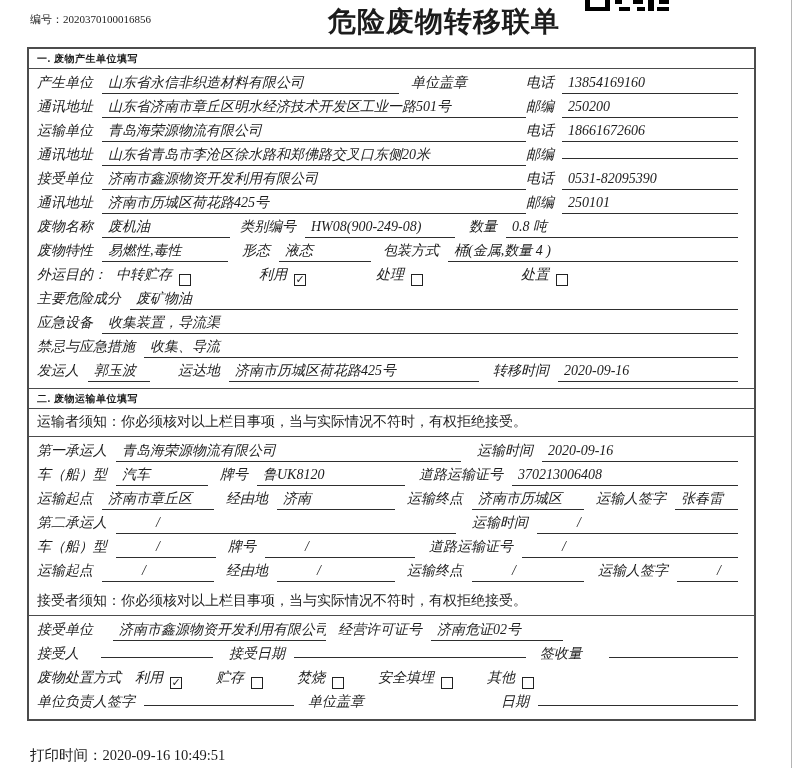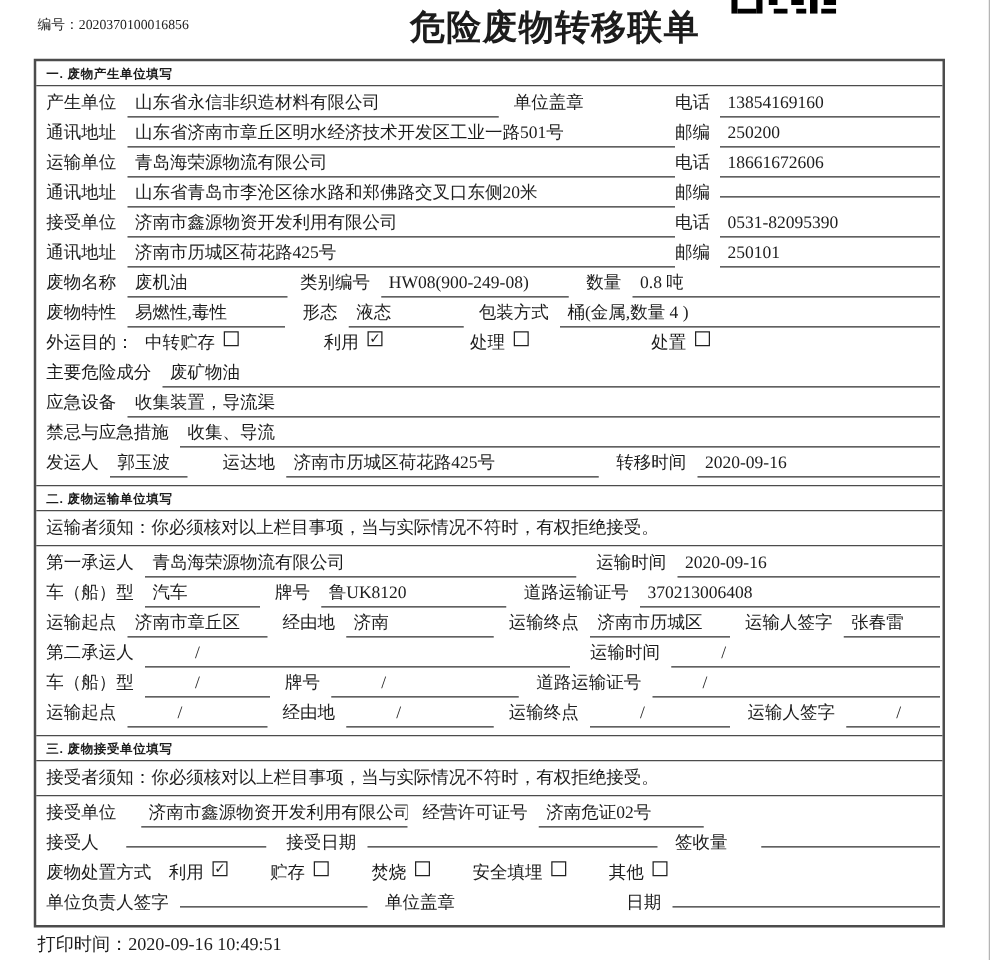--- a/index.html
+++ b/index.html
@@ -18,33 +18,33 @@
     position:absolute; left:27px; top:47px; width:729px;
     border:2px solid #4c4c4c; background:#fff;
   }
   .sec-title {
     font-weight:bold; font-size:10px; padding:3px 8px 2px 8px;
     border-bottom:1.5px solid #4c4c4c; letter-spacing:0.5px;
     font-family:"Liberation Sans","DejaVu Sans",sans-serif;
   }
   .sec-title.topline { border-top:1.5px solid #4c4c4c; }
   .notice { padding:4px 8px 5px 8px; border-bottom:1.5px solid #4c4c4c; }
-  .rows { padding:3px 2px 4px 8px; }
+  .rows { padding:3px 16px 4px 8px;font-style:italic; }
   .row { display:flex; align-items:baseline; height:24px; line-height:21px; }
   .lb { white-space:nowrap; margin-right:9px; flex:none; }
   .uv {
     border-bottom:1.2px solid #2e2e2e; padding:0 5px 0 6px;
     white-space:nowrap; overflow:hidden; flex:none;
   }
   .fill { flex:1 1 auto; min-width:0; }
   .sp { flex:1 1 auto; }
   .rcol { flex:none; width:212px; display:flex; align-items:baseline; margin-left:0; }
   .rcol .lb { margin-right:8px; }
   .ind { text-indent:34px; }
-  .opt { display:inline-flex; align-items:flex-start; white-space:nowrap; flex:none; }
+  .opt { display:inline-flex; align-items:flex-end; white-space:nowrap; flex:none; }
   .cbx {
     display:inline-block; width:12px; height:12px; border:1.5px solid #222;
     margin-left:7px; text-align:center; line-height:10px; font-size:11px;
     font-family:"DejaVu Sans",sans-serif; flex:none; position:relative; top:1px;
   }
   .footer { position:absolute; left:30px; top:746px; font-size:14.5px; white-space:nowrap; }
 </style>
 </head>
 <body>
 
@@ -245,21 +245,20 @@
       <span class="uv ind" style="width:112px">/</span>
       <span class="lb" style="margin-left:12px">经由地</span>
       <span class="uv ind" style="width:118px">/</span>
       <span class="lb" style="margin-left:12px">运输终点</span>
       <span class="uv ind" style="width:112px">/</span>
       <span class="lb" style="margin-left:14px">运输人签字</span>
       <span class="uv fill ind">/</span>
     </div>
   </div>
 
-  <div class="sec-title topline">三. 废物接受单位填写</div>
   <div class="notice">接受者须知：你必须核对以上栏目事项，当与实际情况不符时，有权拒绝接受。</div>
   <div class="rows">
 
     <div class="row">
       <span class="lb" style="margin-right:20px">接受单位</span>
       <span class="uv" style="width:213px">济南市鑫源物资开发利用有限公司</span>
       <span class="lb" style="margin-left:12px">经营许可证号</span>
       <span class="uv" style="width:132px">济南危证02号</span>
       <span class="sp"></span>
     </div>

